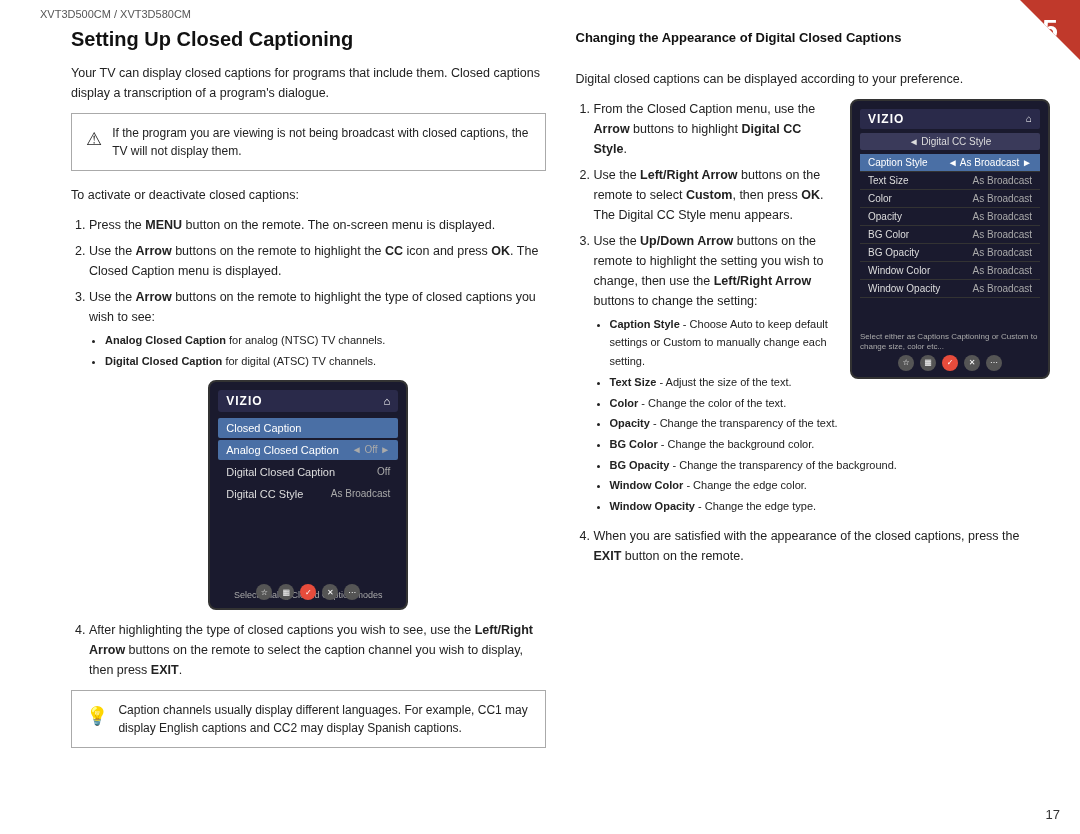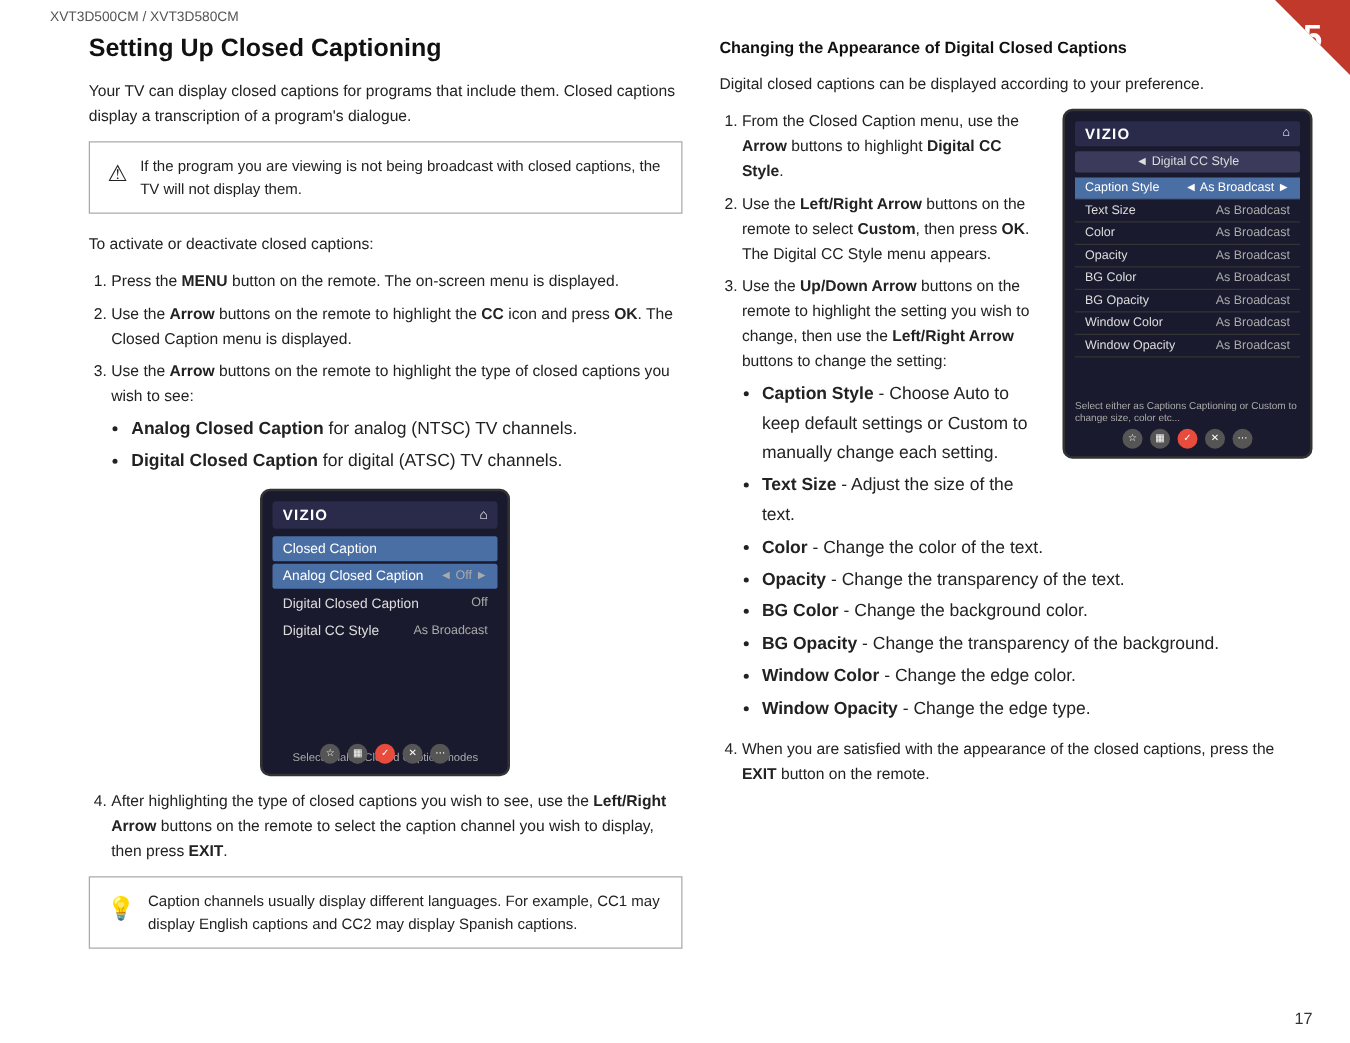--- a/index.html
+++ b/index.html
@@ -120,21 +120,21 @@
       margin-bottom: 6px;
     }
 
     .bullet-list {
       padding-left: 16px;
       list-style: disc;
       margin-bottom: 8px;
     }
 
     .bullet-list li {
-      font-size: 14px;
+      font-size: 11px;
       line-height: 1.7;
       margin-bottom: 2px;
     }
 
     strong, b {
       font-weight: bold;
     }
 
     
     .tv-screen-left {
@@ -173,21 +173,20 @@
       font-size: 11px;
       color: #ddd;
       display: flex;
       justify-content: space-between;
     }
 
     .tv-menu-item.highlighted {
       background: #4a6fa5;
       color: #fff;
       border-radius: 2px;
-      align-items: center;
     }
 
     .tv-menu-item .arrow {
       color: #aaa;
       font-size: 10px;
     }
 
     .tv-bottom-bar {
       position: absolute;
       bottom: 8px;
@@ -286,28 +285,28 @@
       left: 8px;
       right: 8px;
       font-size: 8px;
       color: #aaa;
       line-height: 1.3;
     }
 
     .section-heading {
       font-size: 13px;
       font-weight: bold;
-      margin-bottom: 8px;
+      margin-bottom: 20px;
       color: #111;
     }
 
     .page-num {
       position: absolute;
       bottom: 12px;
-      right: 30px;
+      right: 20px;
       font-size: 13px;
       color: #333;
     }
   </style>
 </head>
 <body>
 
 <div class="header">
   <span>XVT3D500CM / XVT3D580CM</span>
 </div>

